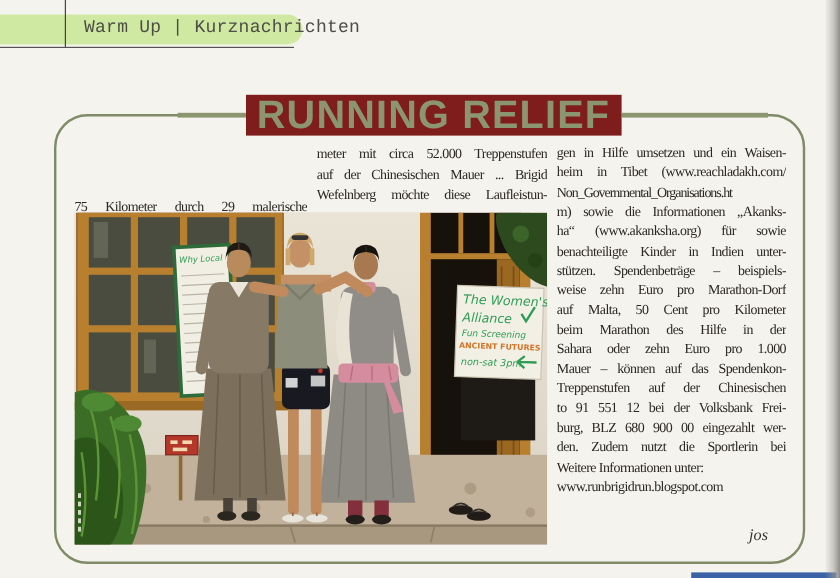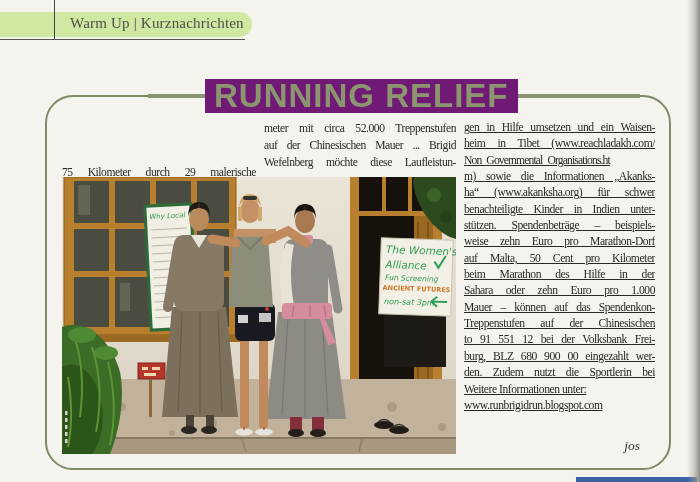--- a/index.html
+++ b/index.html
@@ -5,40 +5,40 @@
   html,body{margin:0;padding:0;}
   body{
     width:700px;height:482px;position:relative;overflow:hidden;
     background:#f5f3ee;
     font-family:"Liberation Serif",serif;
   }
   
   .greenbar{position:absolute;left:0;top:12px;width:252px;height:25px;
     background:#cfe9a2;border-radius:0 14px 14px 0;}
   .header-label{position:absolute;left:70px;top:15px;
-    font-family:Liberation Serif, serif;font-size:15px;color:#4e4e47;letter-spacing:0.2px;}
+    font-family:Liberation Mono, monospace;font-size:15px;color:#4e4e47;letter-spacing:0.2px;}
   .vline{position:absolute;left:54px;top:0;width:1px;height:40px;background:#45443f;}
   .hline{position:absolute;left:0;top:39px;width:245px;height:1px;background:#55544e;}
   
   .frame{position:absolute;left:45px;top:95px;width:622px;height:371px;
     border:2.5px solid #7e8b66;border-radius:28px;}
   .title-row{position:absolute;left:148px;top:79px;width:492px;height:34px;
     display:flex;align-items:center;z-index:3;}
   .title-dash{height:4px;background:#8b9570;}
   .title-dash.left{width:57px;}
   .title-dash.right{flex:1;}
   .title-text{font-family:"Liberation Sans",sans-serif;font-weight:bold;
     font-size:33px;line-height:34px;letter-spacing:1px;color:#8b9570;
-    background:#701a75;padding:0 9px;white-space:nowrap;}
+    background:#7f1d1d;padding:0 9px;white-space:nowrap;}
   
   .col{position:absolute;top:120px;font-size:11.6px;letter-spacing:-0.45px;
     color:#2b2822;overflow:hidden;}
   #col1{left:62px;width:194px;line-height:17px;margin-top:44px;}
   #col2{left:264px;width:192px;line-height:17px;}
-  #col3{left:464px;width:191px;line-height:16.35px;text-decoration:underline;}
+  #col3{left:464px;width:191px;line-height:16.35px;}
   .tline{text-align:justify;text-align-last:justify;white-space:nowrap;}
   .tline.plain{text-align-last:left;}
   .tline.tight{letter-spacing:-0.85px;}
   .author{position:absolute;left:560px;top:438px;width:80px;text-align:right;
     font-style:italic;font-size:13.5px;color:#35332c;}
   
   .photo{position:absolute;left:62px;top:177px;width:394px;height:277px;
     background:#e6e0d4;overflow:hidden;}
   .photo svg{display:block;}
   
@@ -68,21 +68,21 @@
 <div class="col" id="col2">
     <div class="tline">meter mit circa 52.000 Treppenstufen</div>
     <div class="tline">auf der Chinesischen Mauer ... Brigid</div>
     <div class="tline">Wefelnberg möchte diese Laufleistun-</div>
   </div>
 <div class="col" id="col3">
     <div class="tline">gen in Hilfe umsetzen und ein Waisen-</div>
     <div class="tline">heim in Tibet (www.reachladakh.com/</div>
     <div class="tline tight">Non_Governmental_Organisations.ht</div>
     <div class="tline">m) sowie die Informationen „Akanks-</div>
-    <div class="tline">ha“ (www.akanksha.org) für schwer</div>
+    <div class="tline">ha“ (www.akanksha.org) für sowie</div>
     <div class="tline">benachteiligte Kinder in Indien unter-</div>
     <div class="tline">stützen. Spendenbeträge – beispiels-</div>
     <div class="tline">weise zehn Euro pro Marathon-Dorf</div>
     <div class="tline">auf Malta, 50 Cent pro Kilometer</div>
     <div class="tline">beim Marathon des Hilfe in der</div>
     <div class="tline">Sahara oder zehn Euro pro 1.000</div>
     <div class="tline">Mauer – können auf das Spendenkon-</div>
     <div class="tline">Treppenstufen auf der Chinesischen</div>
     <div class="tline">to 91 551 12 bei der Volksbank Frei-</div>
     <div class="tline">burg, BLZ 680 900 00 eingezahlt wer-</div>

